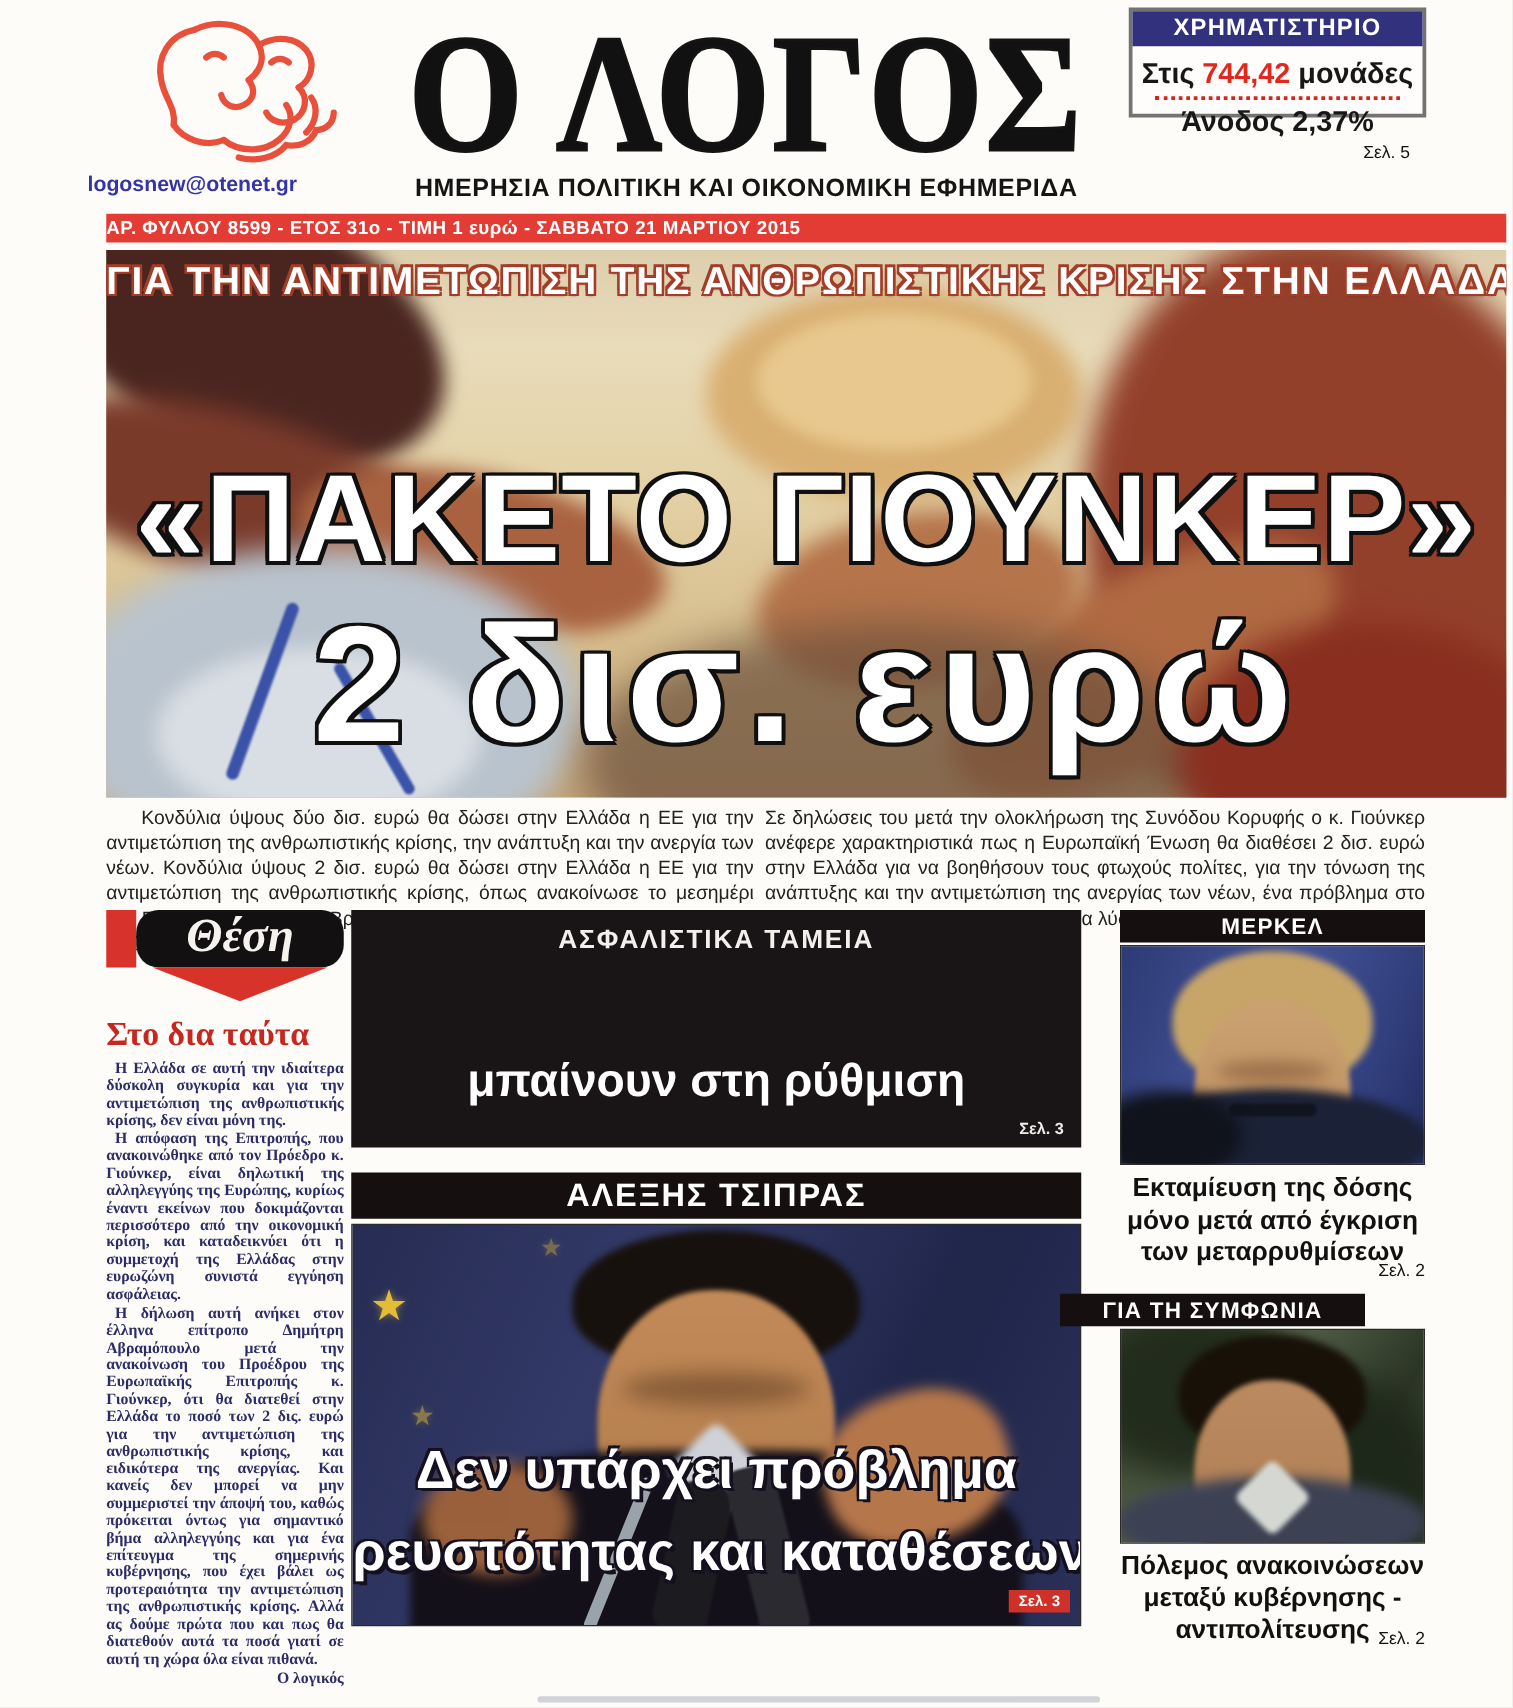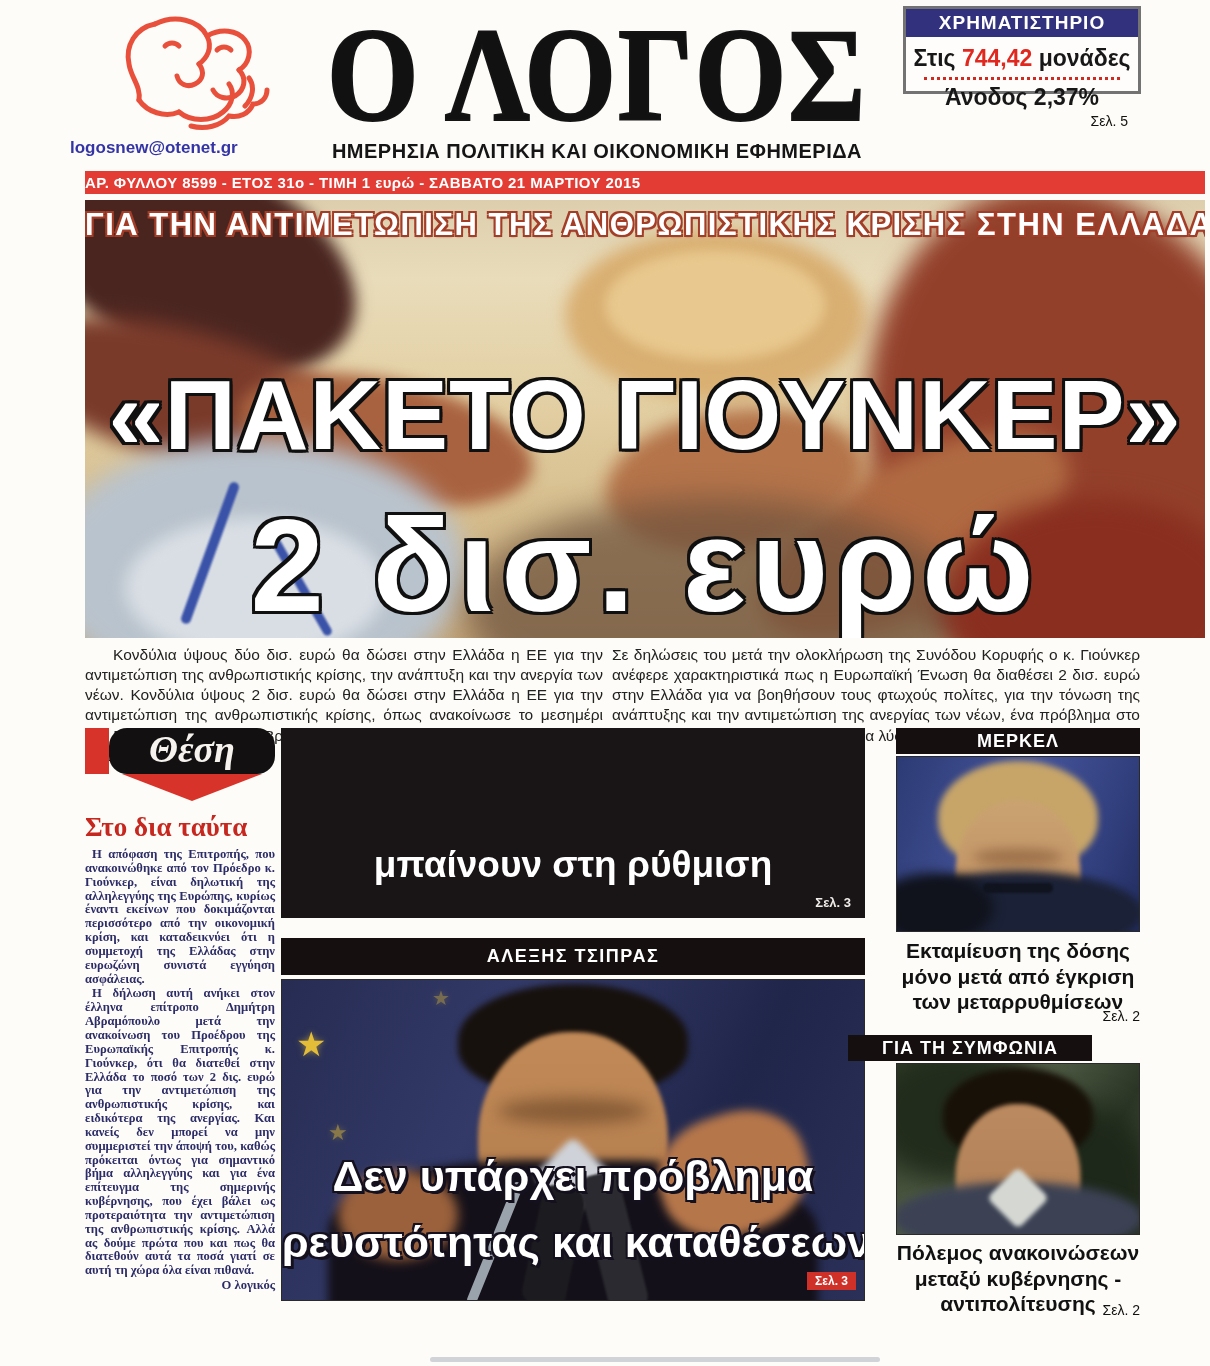--- a/index.html
+++ b/index.html
@@ -43,21 +43,21 @@
     background:linear-gradient(180deg,#ddcfae 0%,#e9dcba 18%,#e3d0a4 45%,#d6bd8d 72%,#c4a578 100%); }
   .blob { position:absolute; border-radius:50%; }
   .lead-kicker { top:7px; left:0; width:100%; text-align:center; color:#fff;
     font-weight:bold; font-size:31px; letter-spacing:1.5px; white-space:nowrap;
     text-shadow:-2px -2px 0 #a33d28, 2px -2px 0 #a33d28, -2px 2px 0 #a33d28, 2px 2px 0 #a33d28, 0 2px 2px rgba(90,30,20,.5); }
   .lead-h1 { top:158px; left:0; width:100%; text-align:center; color:#fff;
     font-weight:bold; font-size:99px; letter-spacing:1px; white-space:nowrap;
     text-shadow:-3px -3px 0 #101010,3px -3px 0 #101010,-3px 3px 0 #101010,3px 3px 0 #101010,-3px 0 0 #101010,3px 0 0 #101010,0 -3px 0 #101010,0 3px 0 #101010; }
   .lead-h2 { top:272px; left:0; width:100%; text-align:center; color:#fff;
     font-weight:bold; font-size:132px; letter-spacing:6px; white-space:nowrap;
-    text-shadow:-3px -3px 0 #101010,3px -3px 0 #101010,-3px 3px 0 #101010,3px 3px 0 #101010,-3px 0 0 #101010,3px 0 0 #101010,0 -3px 0 #101010,0 3px 0 #101010;margin-top:18px; }
+    text-shadow:-3px -3px 0 #101010,3px -3px 0 #101010,-3px 3px 0 #101010,3px 3px 0 #101010,-3px 0 0 #101010,3px 0 0 #101010,0 -3px 0 #101010,0 3px 0 #101010; }
 
   
   .intro { font-size:15.5px; line-height:1.3; text-align:justify; color:#222; }
   .intro-left { left:85px; top:645px; width:518px; text-indent:28px; }
   .intro-right { left:612px; top:645px; width:528px; }
   .intro-ref { position:absolute; right:6px; bottom:0px; font-weight:bold; font-size:14px; background:#fdfcf8; padding-left:8px; }
 
   
   .op-red-fold { left:85px; top:728px; width:24px; height:46px; background:#d8332a; }
   .op-banner { left:109px; top:728px; width:166px; height:46px; background:#131011;
@@ -79,21 +79,21 @@
     font-size:21px; font-weight:600; letter-spacing:1.5px; }
   .funds-h1 { top:46px; left:0; width:100%; text-align:center; color:#fff;
     font-weight:bold; font-size:37px; white-space:nowrap; }
   .funds-h2 { top:116px; left:0; width:100%; text-align:center; color:#fff;
     font-weight:bold; font-size:37px; white-space:nowrap; }
   .funds-ref { bottom:8px; right:14px; color:#efecea; font-size:13px; font-weight:bold; }
 
   
   .bar { background:#15100f; color:#fff; font-weight:bold; text-align:center; }
   .tsipras-bar { left:281px; top:938px; width:584px; height:37px; line-height:37px;
-    font-size:18px; letter-spacing:1.5px; }
+    font-size:26px; letter-spacing:1.5px; }
   .side-bar { width:244px; height:26px; line-height:26px; font-size:18px; letter-spacing:1px; }
   .merkel-bar { left:896px; top:728px; }
   .agree-bar { left:848px; top:1035px; }
 
   
   .photo { overflow:hidden; border:1px solid #2a2a2a; box-sizing:border-box; }
   .tsipras-photo { left:281px; top:979px; width:584px; height:322px;
     background:linear-gradient(115deg,#262c52 0%,#333a68 35%,#20264a 70%,#2a3058 100%); }
   .ts-cap { left:0; width:100%; text-align:center; color:#fff; font-weight:bold;
     font-size:43px; white-space:nowrap;
@@ -180,26 +180,28 @@
   <div class="abs intro intro-right">
     <span>Σε δηλώσεις του μετά την ολοκλήρωση της Συνόδου Κορυφής ο κ. Γιούνκερ ανέφερε χαρακτηριστικά πως η Ευρωπαϊκή Ένωση θα διαθέσει 2 δισ. ευρώ στην Ελλάδα για να βοηθήσουν τους φτωχούς πολίτες, για την τόνωση της ανάπτυξης και την αντιμετώπιση της ανεργίας των νέων, ένα πρόβλημα στο οποίο, όπως είπε, πρέπει να δοθεί μια λύση.</span>
     <span class="intro-ref">Σελ. 4</span>
   </div>
 
   <div class="abs op-red-fold"></div>
   <div class="abs op-banner">Θέση</div>
   <div class="abs op-arrow"></div>
   <div class="abs op-title">Στο δια ταύτα</div>
   <div class="abs op-body">
+    <p>Η Ελλάδα σε αυτή την ιδιαίτερα δύσκολη συγκυρία και για την αντιμετώπιση της ανθρωπιστικής κρίσης, δεν είναι μόνη της.</p>
     <p>Η απόφαση της Επιτροπής, που ανακοινώθηκε από τον Πρόεδρο κ. Γιούνκερ, είναι δηλωτική της αλληλεγγύης της Ευρώπης, κυρίως έναντι εκείνων που δοκιμάζονται περισσότερο από την οικονομική κρίση, και καταδεικνύει ότι η συμμετοχή της Ελλάδας στην ευρωζώνη συνιστά εγγύηση ασφάλειας.</p>
     <p>Η δήλωση αυτή ανήκει στον έλληνα επίτροπο Δημήτρη Αβραμόπουλο μετά την ανακοίνωση του Προέδρου της Ευρωπαϊκής Επιτροπής κ. Γιούνκερ, ότι θα διατεθεί στην Ελλάδα το ποσό των 2 δις. ευρώ για την αντιμετώπιση της ανθρωπιστικής κρίσης, και ειδικότερα της ανεργίας. Και κανείς δεν μπορεί να μην συμμεριστεί την άποψή του, καθώς πρόκειται όντως για σημαντικό βήμα αλληλεγγύης και για ένα επίτευγμα της σημερινής κυβέρνησης, που έχει βάλει ως προτεραιότητα την αντιμετώπιση της ανθρωπιστικής κρίσης. Αλλά ας δούμε πρώτα που και πως θα διατεθούν αυτά τα ποσά γιατί σε αυτή τη χώρα όλα είναι πιθανά.</p>
     <p class="op-sig">Ο λογικός</p>
   </div>
 
   <div class="abs funds-box">
+    <div class="abs funds-kicker">ΑΣΦΑΛΙΣΤΙΚΑ ΤΑΜΕΙΑ</div>
     <div class="abs funds-h2">μπαίνουν στη ρύθμιση</div>
     <div class="abs funds-ref">Σελ. 3</div>
   </div>
 
   <div class="abs bar tsipras-bar">ΑΛΕΞΗΣ ΤΣΙΠΡΑΣ</div>
   <div class="abs photo tsipras-photo">
     <span class="abs eu-star" style="left:14px;top:44px;">★</span>
     <span class="abs eu-star" style="left:46px;top:140px;font-size:22px;opacity:.5;">★</span>
     <span class="abs eu-star" style="left:150px;top:6px;font-size:20px;opacity:.4;">★</span>
     <div class="blob" style="left:50%;transform:translateX(-50%);top:4px;width:230px;height:112px;background:#17110d;border-radius:50% 50% 42% 42%;filter:blur(3px);"></div>

